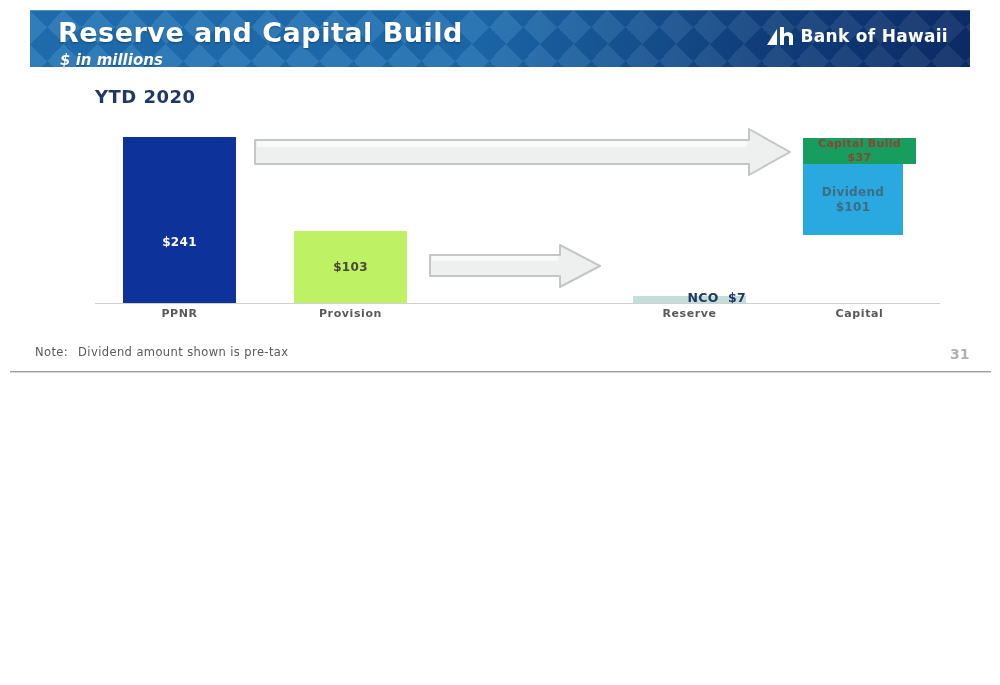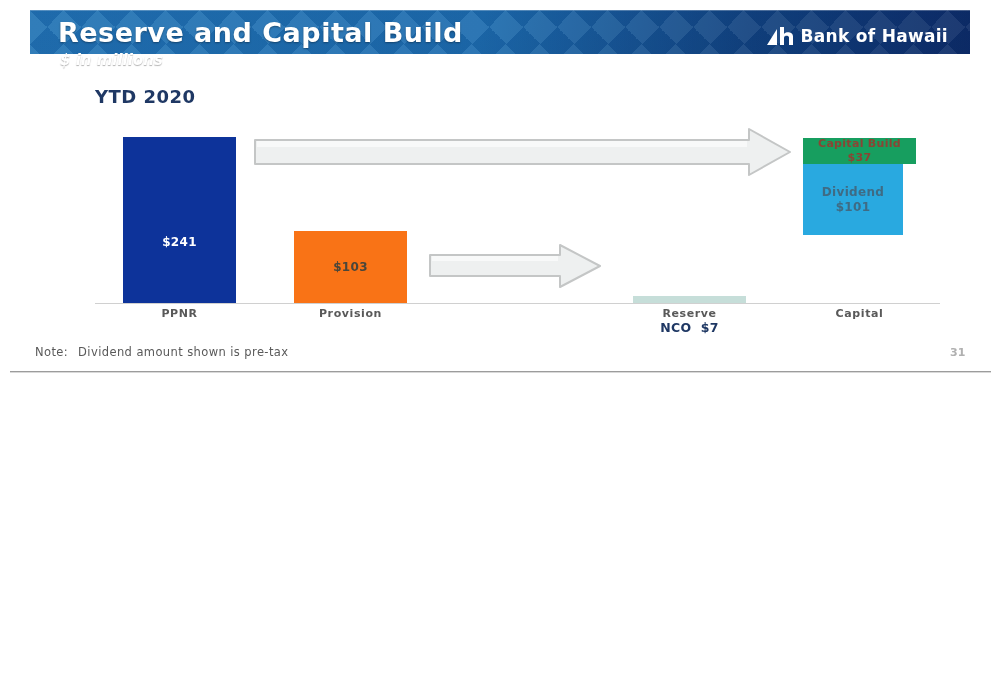--- a/index.html
+++ b/index.html
@@ -2,21 +2,21 @@
 <html><head>
 <meta charset="utf-8">
 <style>
   * { margin:0; padding:0; box-sizing:border-box; }
   html,body { background:#ffffff; }
   body { font-family:"DejaVu Sans","Liberation Sans",sans-serif; }
   .slide { position:relative; width:1000px; height:685px; background:#ffffff; overflow:hidden; }
 
   
   .banner {
-    position:absolute; left:30px; top:10px; width:940px; height:44px;
+    position:absolute; left:30px; top:10px; width:940px; height:57px;
     background:
       repeating-conic-gradient(from 45deg, rgba(255,255,255,0.07) 0% 25%, rgba(8,35,90,0.10) 25% 50%),
       linear-gradient(100deg, #2173b4 0%, #1d6cae 48%, #11427f 76%, #0c2a66 100%);
     background-size: 34px 34px, 100% 100%;
     box-shadow: inset 0 1px 0 rgba(255,255,255,0.25);
   }
   .banner-title {
     position:absolute; left:28px; top:7px;
     color:#ffffff; font-size:27px; font-weight:bold; letter-spacing:0.5px;
     text-shadow:0 1px 2px rgba(0,0,0,0.35);
@@ -34,29 +34,29 @@
     position:absolute; left:95px; top:86px; width:845px; text-align:left;
     color:#1f3864; font-size:18px; font-weight:bold; letter-spacing:0.5px;
   }
   .baseline { position:absolute; left:95px; top:303px; width:845px; height:1px; background:#d0d0d0; }
 
   .bar { position:absolute; display:flex; flex-direction:column; align-items:center; justify-content:center; }
   .bar-text { font-size:12px; font-weight:bold; letter-spacing:0.3px; text-align:center; line-height:1.25; }
 
   .bar-ppnr      { left:123px; top:137px; width:113px; height:166px; background:#0d339a; }
   .bar-ppnr .bar-text { color:#ffffff;margin-top:44px; }
-  .bar-provision { left:294px; top:231px; width:113px; height:72px; background:#f97316; }
+  .bar-provision { left:294px; top:231px; width:113px; height:72px; background:#bef264; }
   .bar-provision .bar-text { color:#4a463a; }
 
   .bar-reserve-build { left:633px; top:233px; width:113px; height:63px; background:#f6a41d; }
   .bar-reserve-build .bar-text { color:#55431a; }
   .bar-nco-strip { position:absolute; left:633px; top:296px; width:113px; height:7px; background:#c6ded9; }
   .nco-label {
-    position:absolute; left:633px; top:290px; width:113px; text-align:center;
-    color:#1f3864; font-size:12.5px; font-weight:bold; white-space:pre; z-index:3; letter-spacing:0.3px;margin-top:30px;
+    position:absolute; left:633px; top:290px; width:113px; text-align:right;
+    color:#1f3864; font-size:12.5px; font-weight:bold; white-space:pre; z-index:3; letter-spacing:0.3px;
   }
 
   .bar-capital-build { left:803px; top:138px; width:113px; height:26px; background:#179e5f; }
   .bar-capital-build .bar-text { color:#8a4534; font-size:11px; }
   .bar-dividend { left:803px; top:164px; width:100px; height:71px; background:#29a9e0; }
   .bar-dividend .bar-text { color:#3f6b84; }
 
   .cat-label {
     position:absolute; top:307px; text-align:center;
     color:#595959; font-size:11px; font-weight:bold; letter-spacing:0.6px;
@@ -69,21 +69,21 @@
   .arrow-svg { position:absolute; }
   .arrow-1 { left:253px; top:127px; width:540px; height:50px; }
   .arrow-2 { left:428px; top:243px; width:175px; height:46px; }
 
   
   .note {
     position:absolute; left:35px; top:345px;
     color:#595959; font-size:11.5px; letter-spacing:0.4px;
   }
   .note .note-label { margin-right:10px; }
-  .page-number { position:absolute; left:950px; top:346px; color:#b0b0b0; font-size:11px; font-weight:bold; }
+  .page-number { position:absolute; left:950px; top:346px; color:#b0b0b0; font-size:14px; font-weight:bold; }
   .divider { position:absolute; left:10px; top:371px; width:981px; height:2px; background:#9c9c9c; border-bottom:1px solid #d9d9d9; }
 </style>
 </head>
 <body>
 
 <div class="slide">
 
   <div class="banner">
     <div class="banner-title">Reserve and Capital Build</div>
     <div class="banner-subtitle">$ in millions</div>

